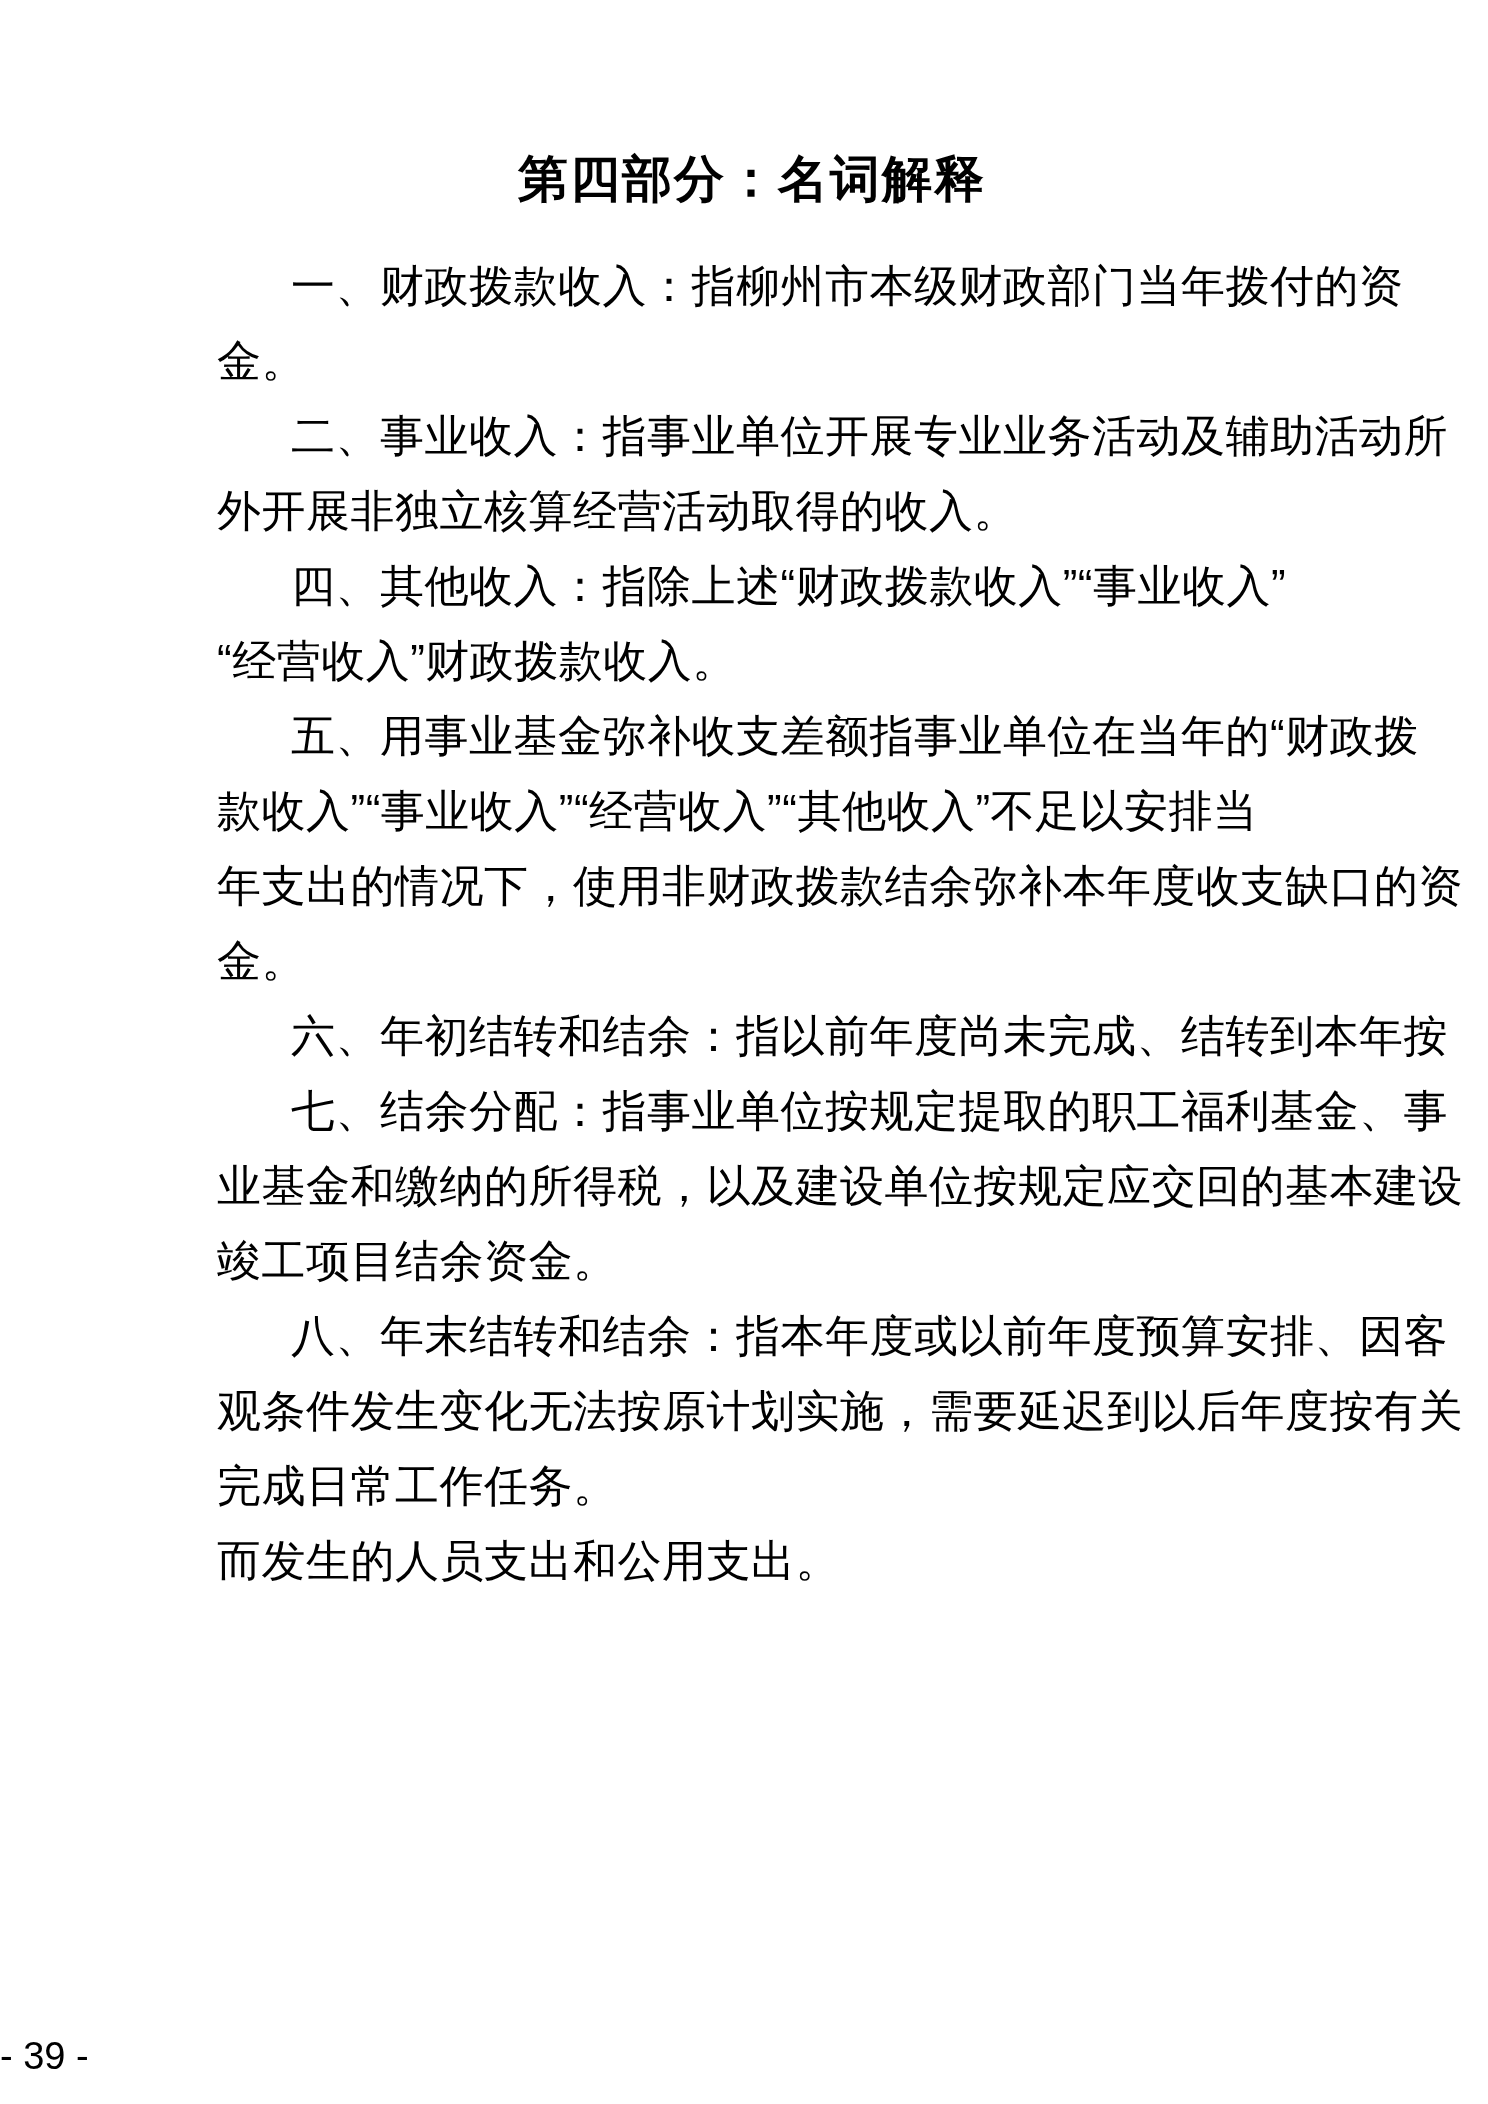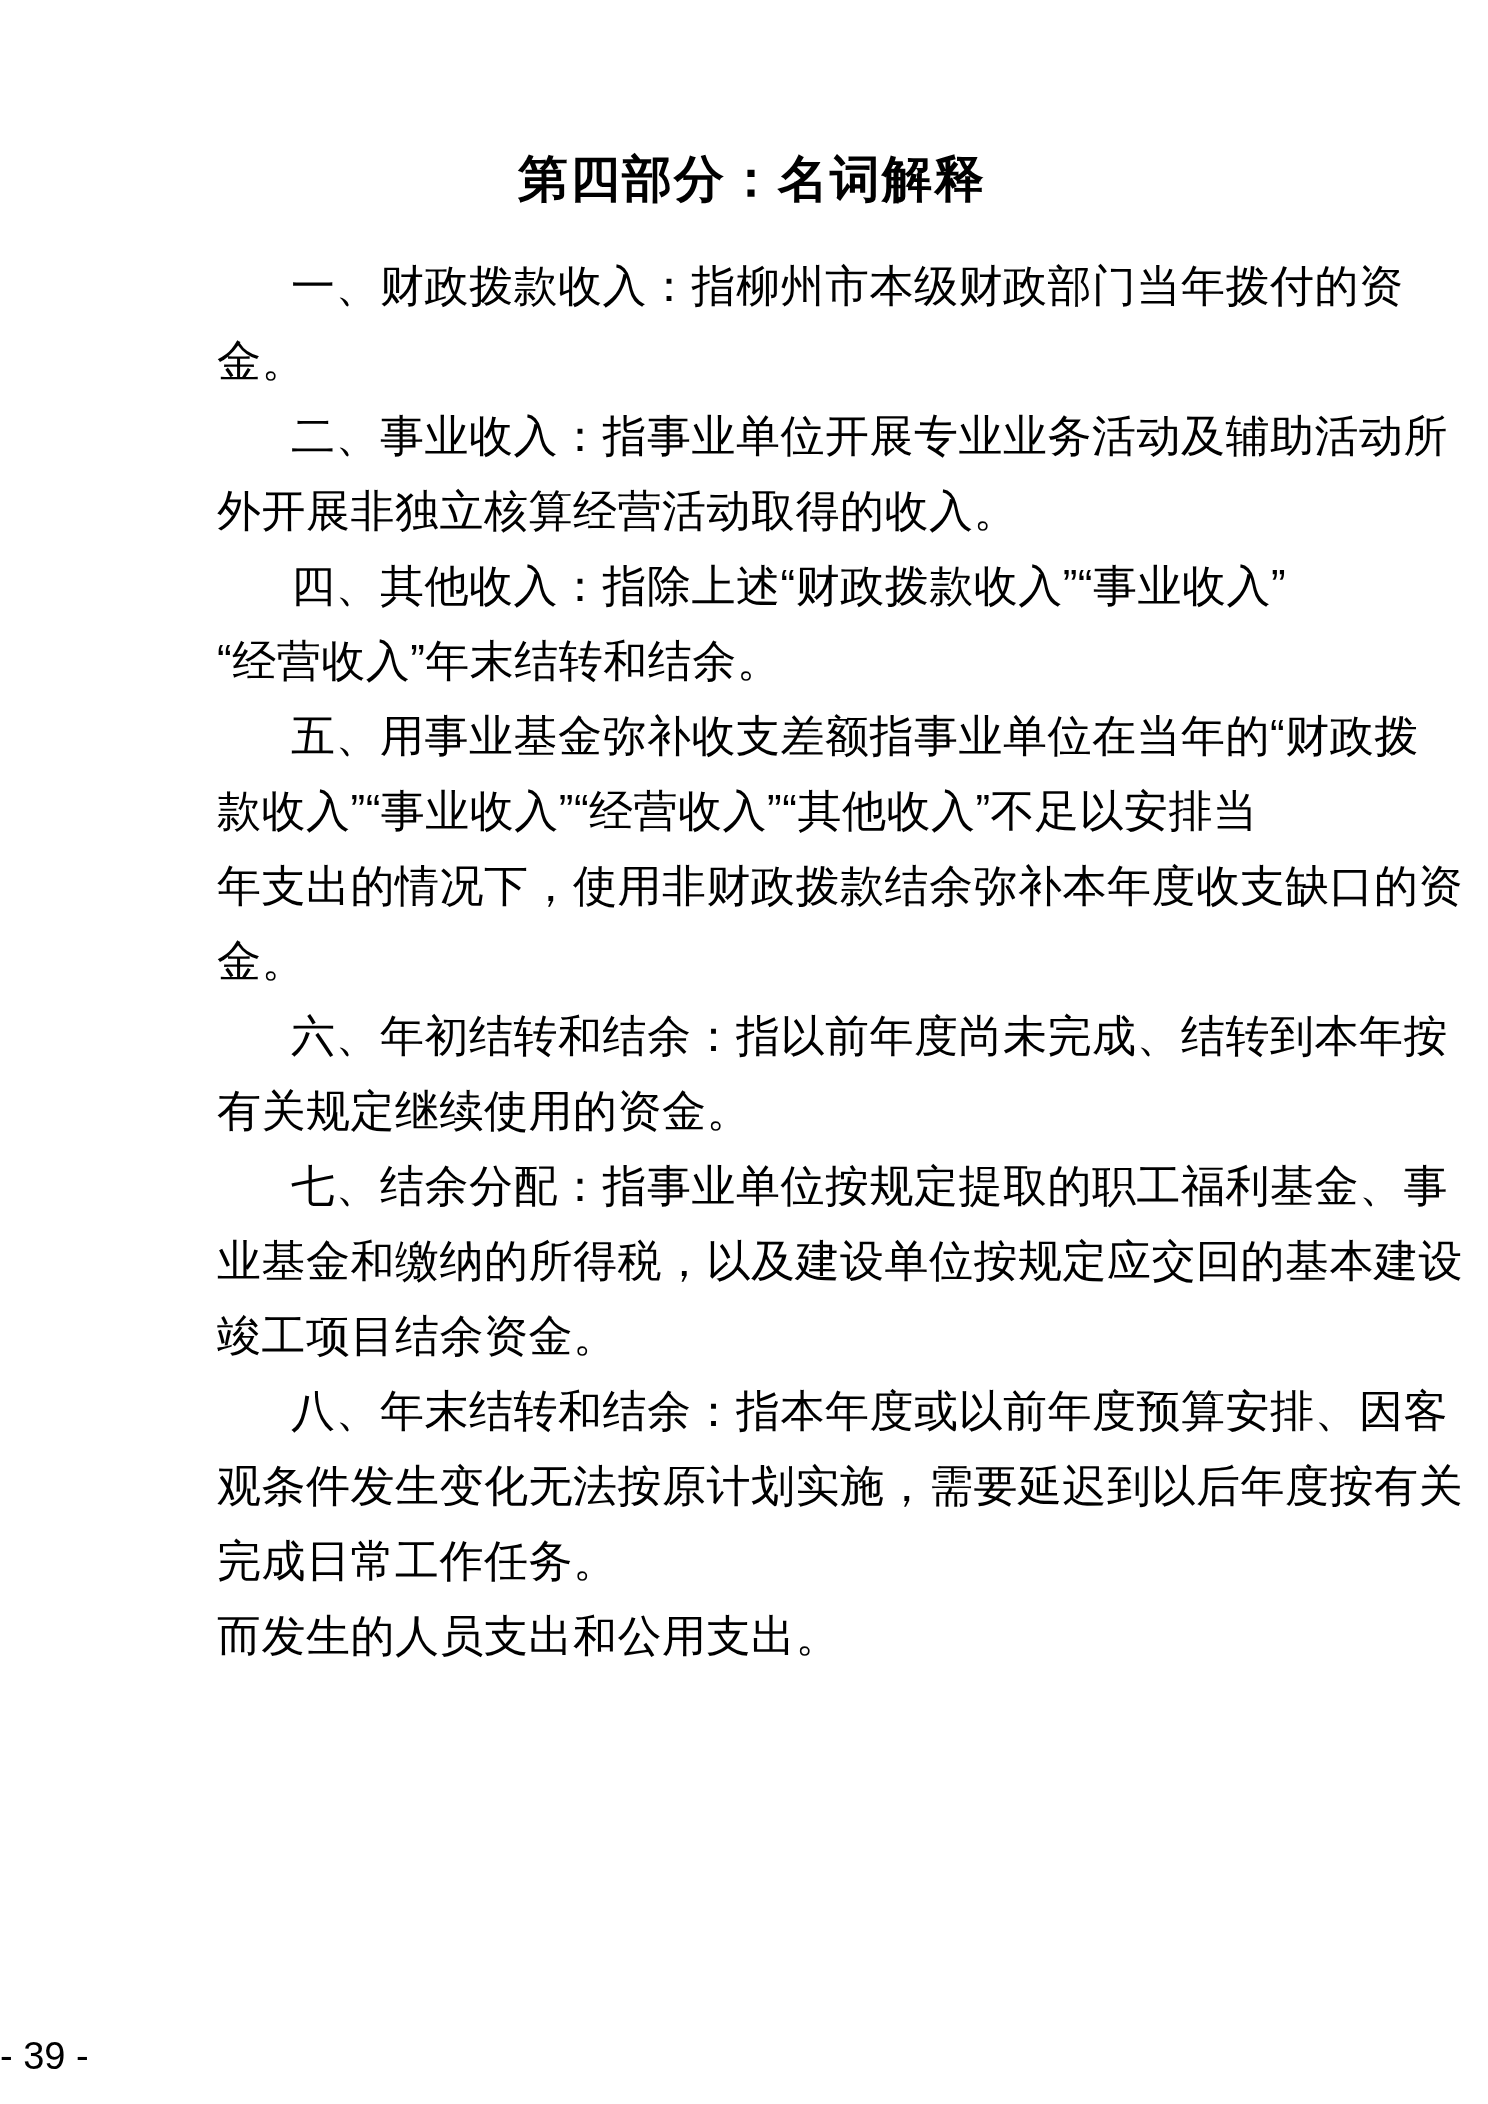--- a/index.html
+++ b/index.html
@@ -60,27 +60,26 @@
 
 <div class="page">
   <h1 class="title">第四部分：名词解释</h1>
 
   <div class="doc-body" id="doc-body">
       <div class="line first">一、财政拨款收入：指柳州市本级财政部门当年拨付的资</div>
       <div class="line">金。</div>
       <div class="line first">二、事业收入：指事业单位开展专业业务活动及辅助活动所</div>
       <div class="line">外开展非独立核算经营活动取得的收入。</div>
       <div class="line first">四、其他收入：指除上述“财政拨款收入”“事业收入”</div>
-      <div class="line">“经营收入”年末结转和结余。</div>
+      <div class="line">“经营收入”财政拨款收入。</div>
       <div class="line first">五、用事业基金弥补收支差额指事业单位在当年的“财政拨</div>
       <div class="line">款收入”“事业收入”“经营收入”“其他收入”不足以安排当</div>
       <div class="line">年支出的情况下，使用非财政拨款结余弥补本年度收支缺口的资</div>
       <div class="line">金。</div>
       <div class="line first">六、年初结转和结余：指以前年度尚未完成、结转到本年按</div>
-      <div class="line">有关规定继续使用的资金。</div>
       <div class="line first">七、结余分配：指事业单位按规定提取的职工福利基金、事</div>
       <div class="line">业基金和缴纳的所得税，以及建设单位按规定应交回的基本建设</div>
       <div class="line">竣工项目结余资金。</div>
       <div class="line first">八、年末结转和结余：指本年度或以前年度预算安排、因客</div>
       <div class="line">观条件发生变化无法按原计划实施，需要延迟到以后年度按有关</div>
       <div class="line">完成日常工作任务。</div>
       <div class="line">而发生的人员支出和公用支出。</div>
     </div>
 
   <div class="page-number">- 39 -</div>

